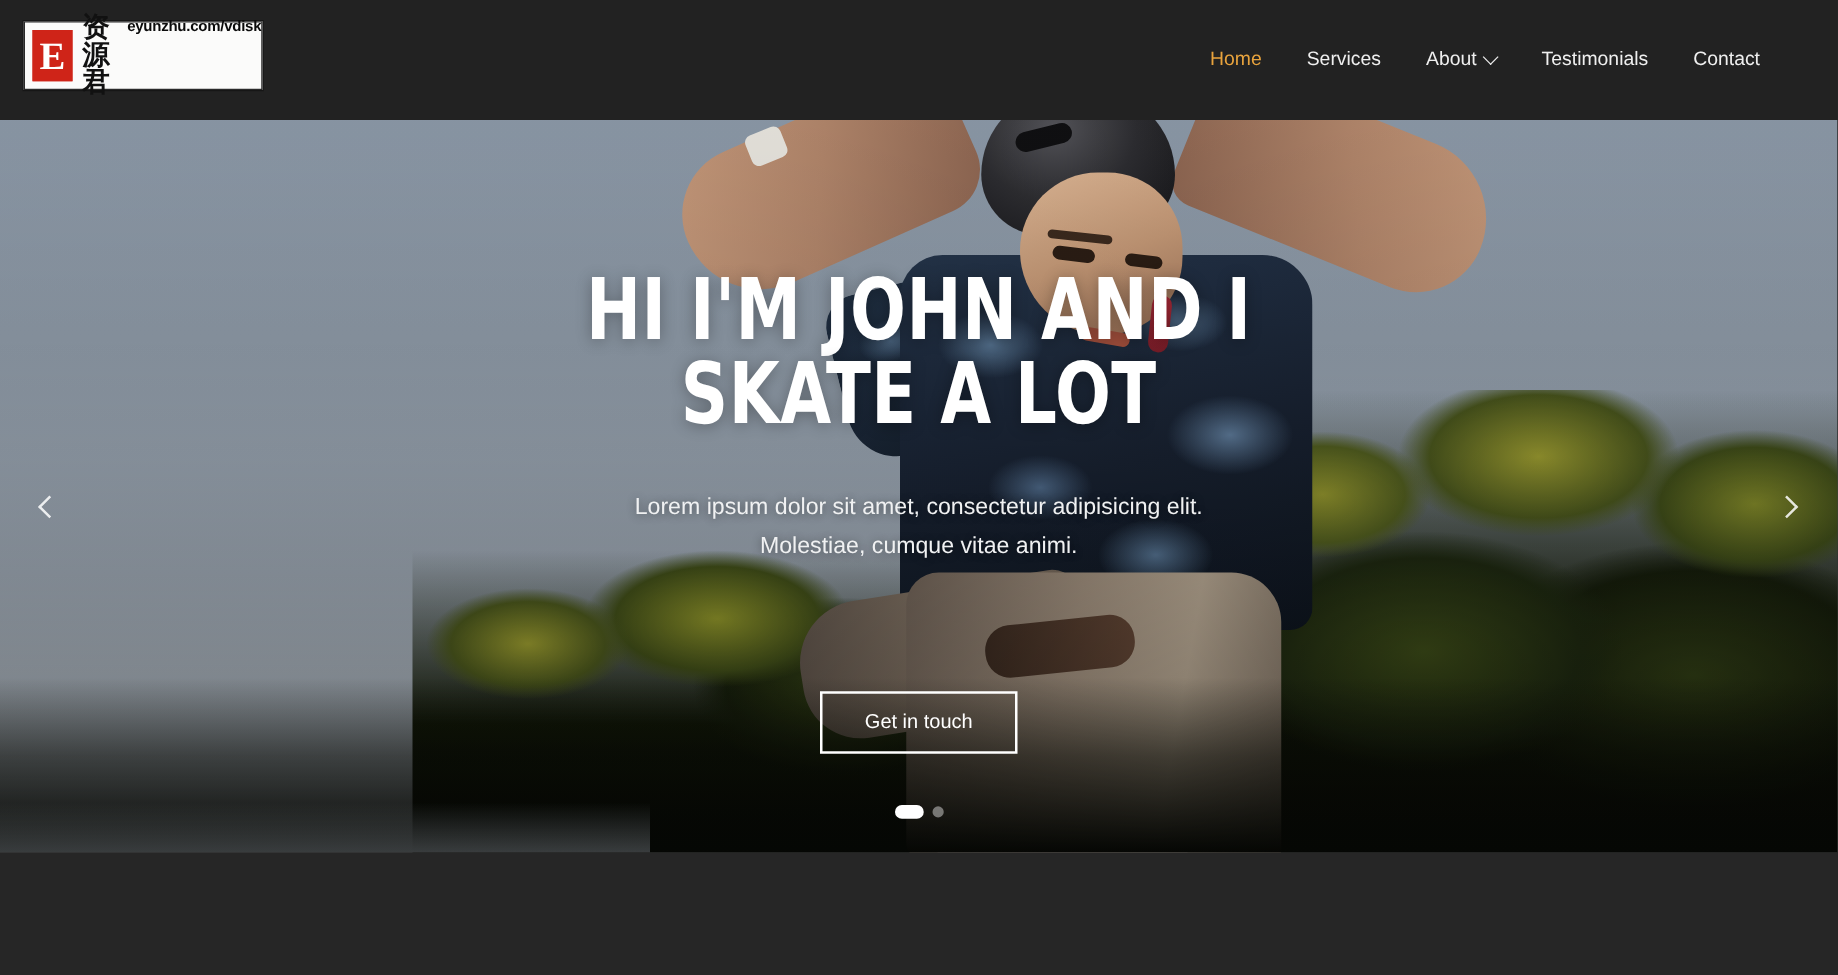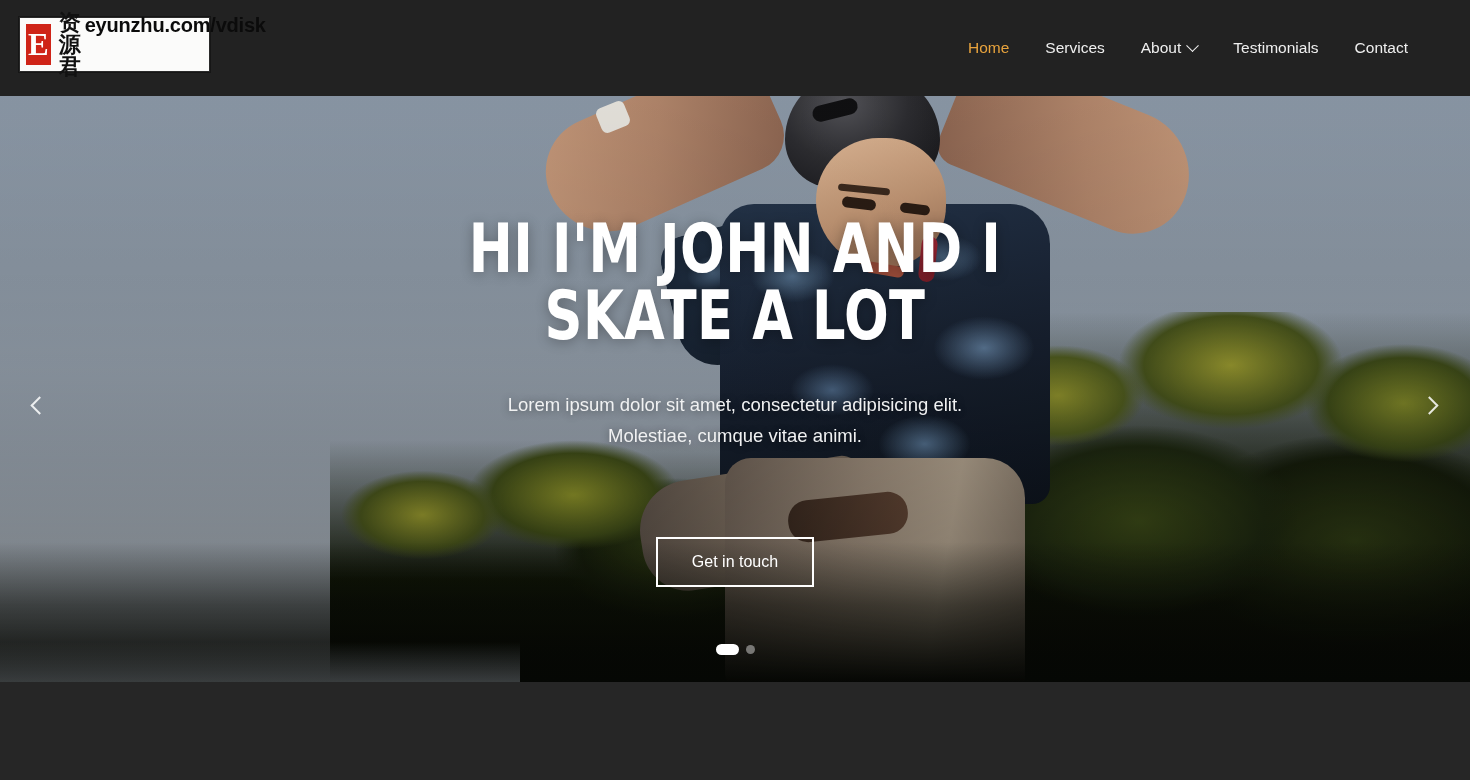--- a/index.html
+++ b/index.html
@@ -51,21 +51,21 @@
   }
   .wm-right{
     margin-left:8px; display:flex; flex-direction:row;
     justify-content:center; line-height:1;
   }
   .wm-cn{
     font-size:22px; color:#111; letter-spacing:4px;
     font-family:"DejaVu Sans", sans-serif; font-weight:600;
   }
   .wm-url{
-    font-size:20px; color:#0b0b0b; margin-top:3px; font-weight:700;
+    font-size:12px; color:#0b0b0b; margin-top:3px; font-weight:700;
     font-family:"Liberation Sans", sans-serif; letter-spacing:-.2px;
   }
 
   .main-nav{
     position:absolute; right:44px; top:0; height:96px;
     display:flex; align-items:center; gap:0;
   }
   .nav-link{
     color:#efefef; font-size:15.5px; text-decoration:none;
     padding:3px 18px; line-height:96px; white-space:nowrap;
@@ -224,21 +224,21 @@
     letter-spacing:.5px; text-transform:uppercase;
     text-shadow:0 2px 14px rgba(0,0,0,.30);
     transform:scaleX(.86); transform-origin:center top;
   }
   .hero-sub{
     width:720px; text-align:center;
     color:#f0f1f2; font-size:18.5px; line-height:1.66;
     text-shadow:0 1px 8px rgba(0,0,0,.45);
   }
   .hero-cta{
-    margin-top:44px;
+    margin-top:60px;
     display:inline-block;
     padding:14px 34px;
     border:2px solid #ffffff;
     color:#ffffff; font-size:16px;
     background:transparent; cursor:pointer;
     text-decoration:none;
     font-family:"Liberation Sans", sans-serif;
     text-align:center;
   }
 

